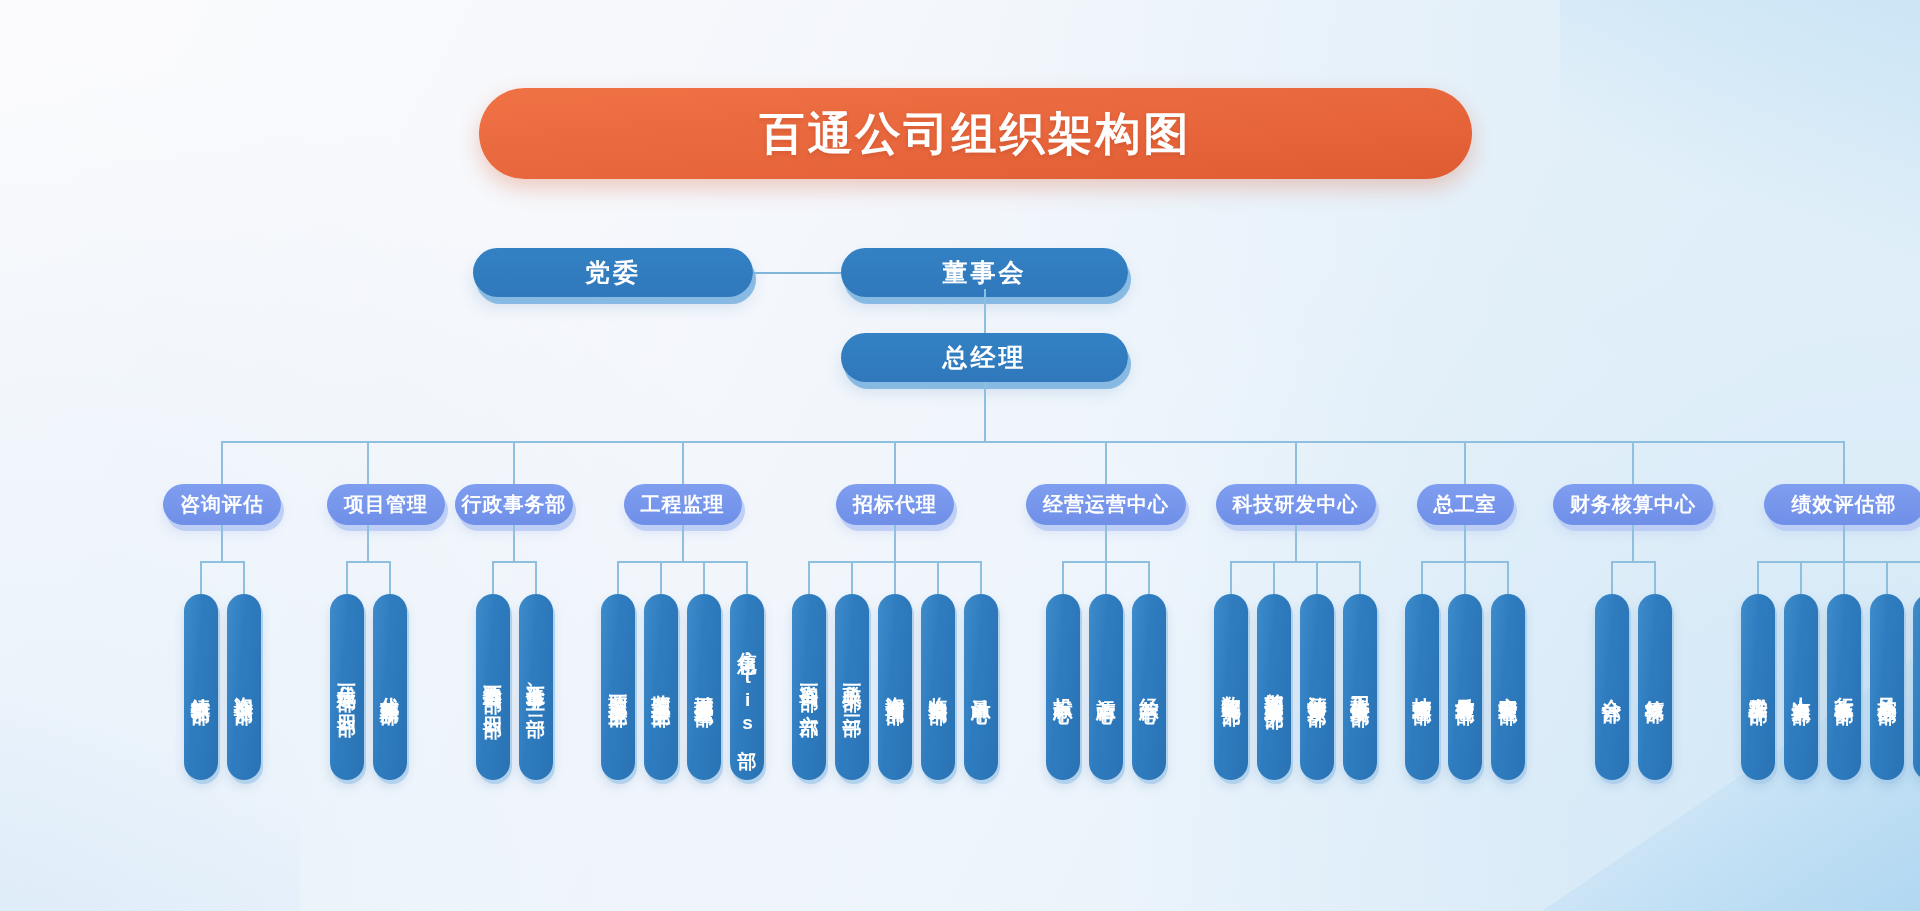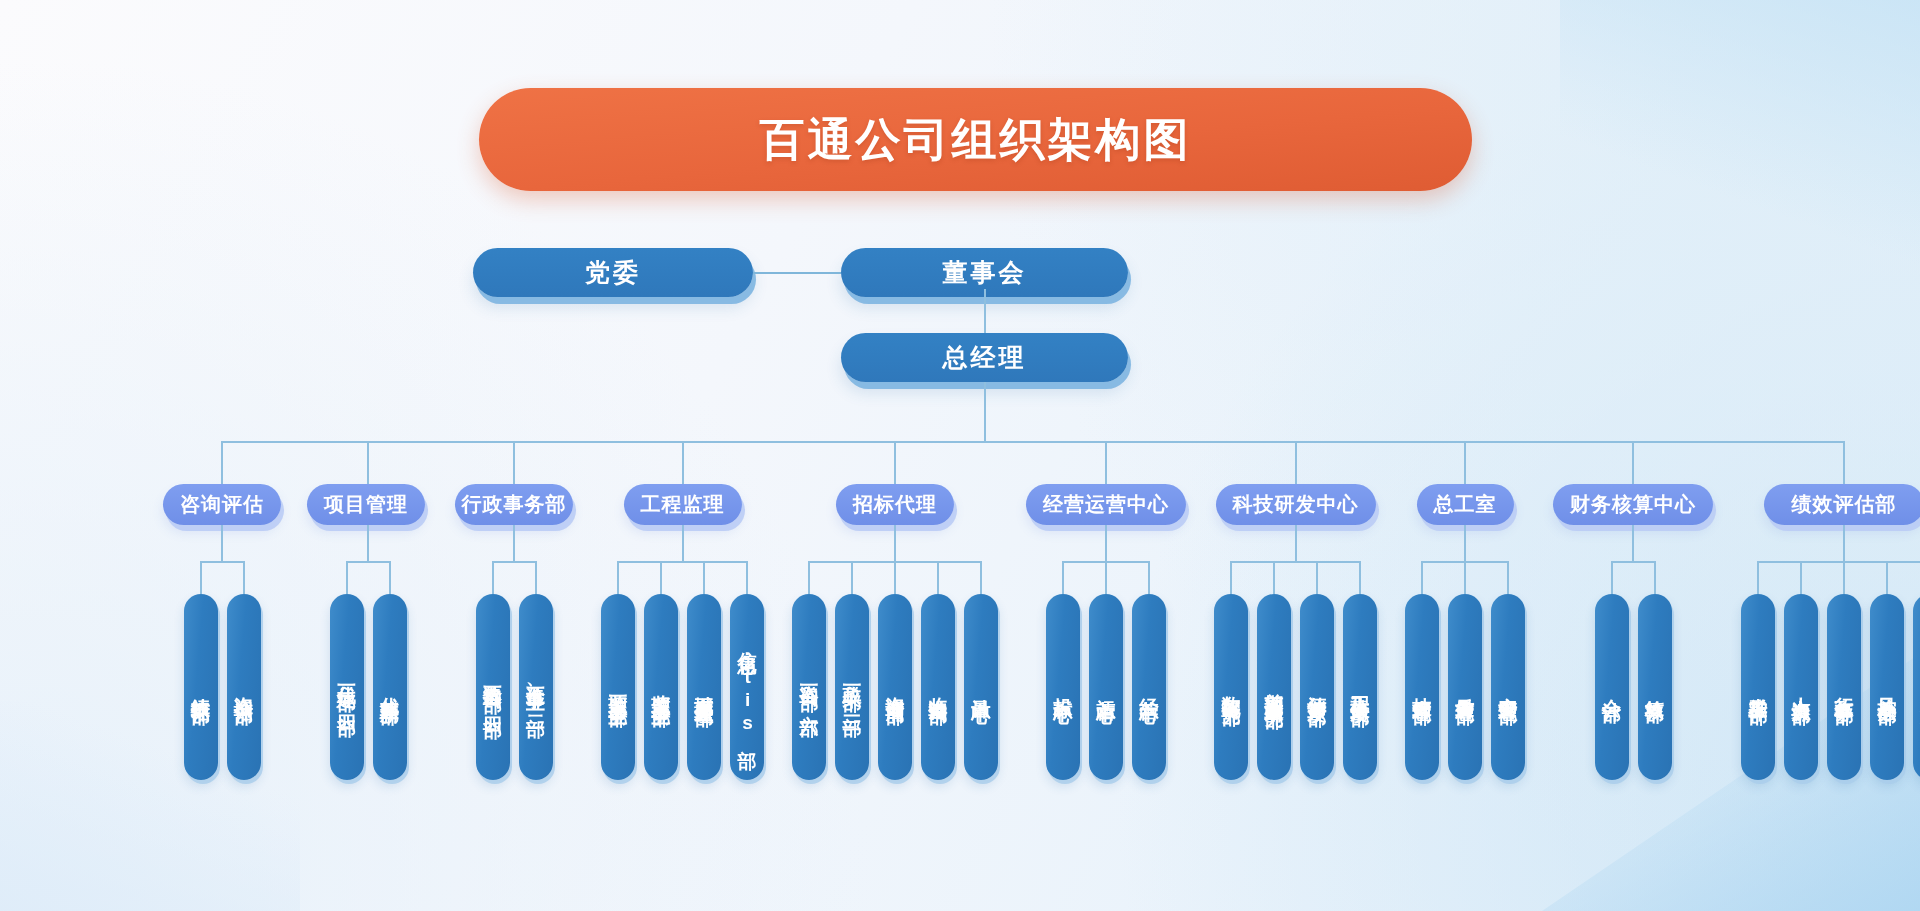--- a/index.html
+++ b/index.html
@@ -23,21 +23,21 @@
   .w1 { right:0; top:0; width:360px; height:300px;
         background:linear-gradient(200deg, rgba(196,226,245,.75), rgba(196,226,245,0) 62%); }
   .w2 { right:0; bottom:0; width:420px; height:330px;
         background:linear-gradient(330deg, rgba(171,213,241,.85), rgba(171,213,241,0) 58%);
         clip-path:polygon(100% 22%,100% 100%,10% 100%); }
   .w3 { left:0; bottom:0; width:300px; height:210px;
         background:linear-gradient(20deg, rgba(222,236,249,.9), rgba(222,236,249,0) 70%); }
 
   
   #title-banner {
-    position:absolute; left:479px; top:88px; width:993px; height:103px;
+    position:absolute; left:479px; top:88px; width:993px; height:91px;
     border-radius:52px;
     background:linear-gradient(175deg,#ef7245 0%,#e8663c 55%,#df5c33 100%);
     box-shadow:0 9px 22px rgba(220,93,50,.30);
     display:flex; align-items:center; justify-content:center;
   }
   #title-text {
     color:#fff; font-size:45px; font-weight:bold; letter-spacing:3px;
     text-shadow:0 2px 4px rgba(150,50,20,.25);
     white-space:nowrap;
   }
@@ -119,21 +119,21 @@
       <div class="ln lnv" style="left: 221px; top: 525px; height: 36px;"></div>
       <div class="node pill-leaf" style="left: 183.5px; top: 594px; height: 186px;">
         <span>绩效评估部</span>
       </div>
       <div class="ln lnv" style="left: 199.5px; top: 561px; height: 33px;"></div>
       <div class="node pill-leaf" style="left: 226.5px; top: 594px; height: 186px;">
         <span>咨询评估部</span>
       </div>
       <div class="ln lnv" style="left: 242.5px; top: 561px; height: 33px;"></div>
       <div class="ln lnh" style="left: 200.5px; top: 561px; width: 43px;"></div>
-      <div class="node pill-div" style="left: 307px; top: 484px; width: 118px;">
+      <div class="node pill-div" style="left: 327px; top: 484px; width: 118px;">
         <span>项目管理</span>
       </div>
       <div class="ln lnv" style="left: 367px; top: 441px; height: 43px;"></div>
       <div class="ln lnv" style="left: 367px; top: 525px; height: 36px;"></div>
       <div class="node pill-leaf" style="left: 329.5px; top: 594px; height: 186px;">
         <span>代建一部～四部</span>
       </div>
       <div class="ln lnv" style="left: 345.5px; top: 561px; height: 33px;"></div>
       <div class="node pill-leaf" style="left: 372.5px; top: 594px; height: 186px;">
         <span>代建整新部</span>

